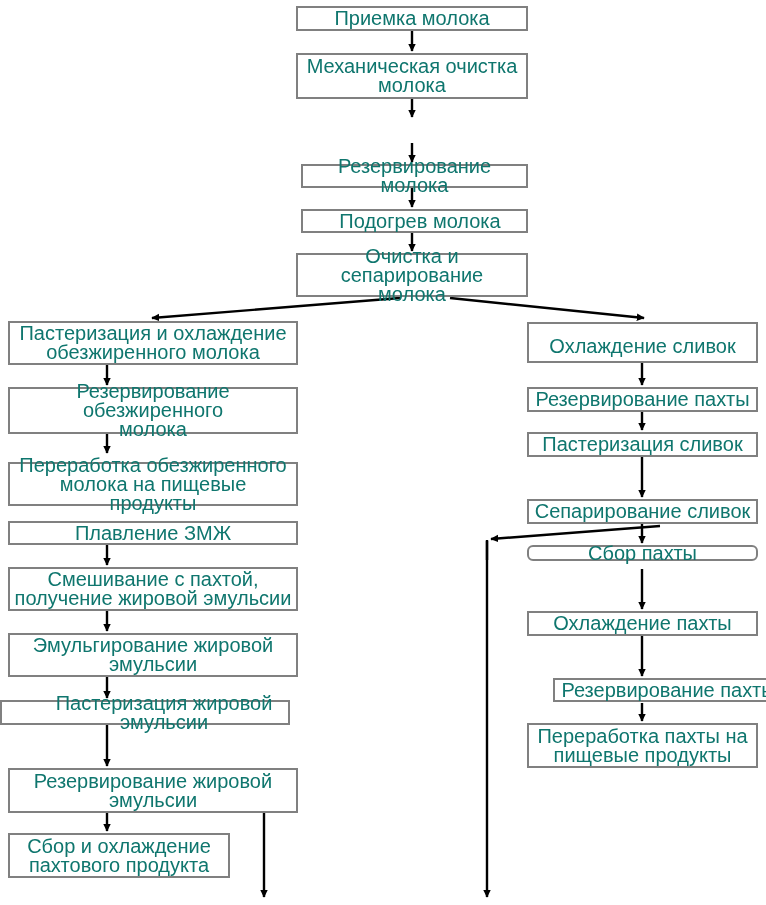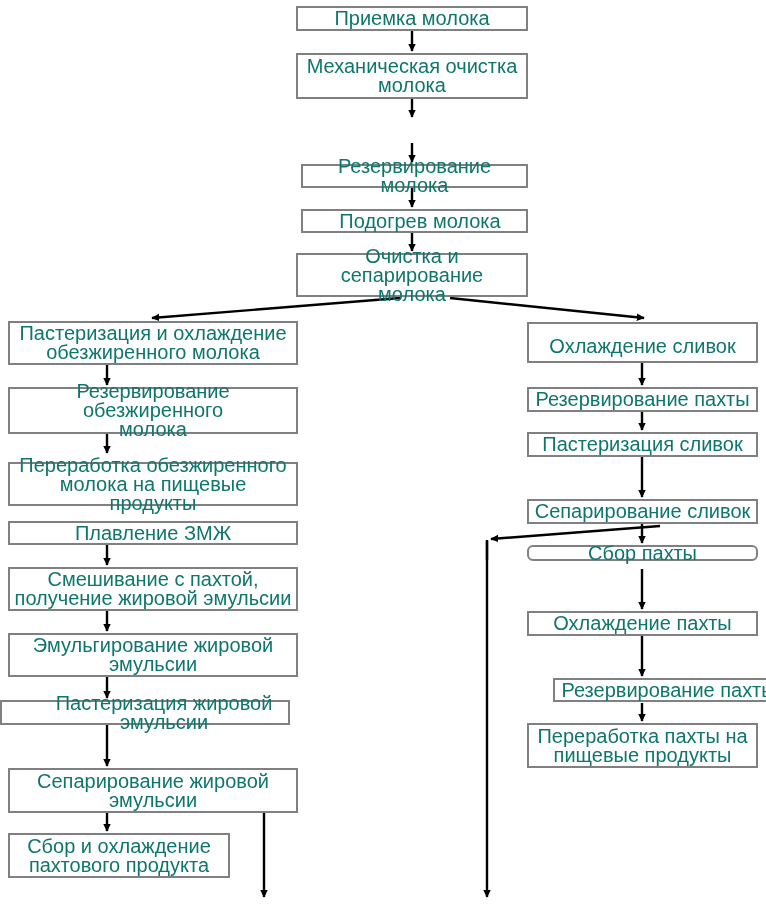--- a/index.html
+++ b/index.html
@@ -94,21 +94,21 @@
   <div class="node" style="left:8px;top:387px;width:290px;height:47px;">Резервирование обезжиренного
 молока</div>
   <div class="node" style="left:8px;top:462px;width:290px;height:44px;">Переработка обезжиренного
 молока на пищевые продукты</div>
   <div class="node" style="left:8px;top:521px;width:290px;height:24px;">Плавление ЗМЖ</div>
   <div class="node" style="left:8px;top:567px;width:290px;height:44px;">Смешивание с пахтой,
 получение жировой эмульсии</div>
   <div class="node" style="left:8px;top:633px;width:290px;height:44px;">Эмульгирование жировой
 эмульсии</div>
   <div class="node" style="left:0;top:700px;width:290px;height:25px;padding-left:42px;">Пастеризация жировой эмульсии</div>
-  <div class="node" style="left:8px;top:768px;width:290px;height:45px;">Сепарирование жировой
+  <div class="node" style="left:8px;top:768px;width:290px;height:45px;">Резервирование жировой
 эмульсии</div>
   <div class="node" style="left:8px;top:833px;width:222px;height:45px;">Сбор и охлаждение
 пахтового продукта</div>
 
   <div class="node" style="left:527px;top:322px;width:231px;height:41px;align-items:flex-start;padding-top:13px;">Охлаждение сливок</div>
   <div class="node" style="left:527px;top:387px;width:231px;height:25px;">Резервирование пахты</div>
   <div class="node" style="left:527px;top:432px;width:231px;height:25px;">Пастеризация сливок</div>
   <div class="node" style="left:527px;top:499px;width:231px;height:25px;">Сепарирование сливок</div>
   <div class="node" style="left:527px;top:545px;width:231px;height:16px;border-radius:6px;">Сбор пахты</div>
   <div class="node" style="left:527px;top:611px;width:231px;height:25px;">Охлаждение пахты</div>

